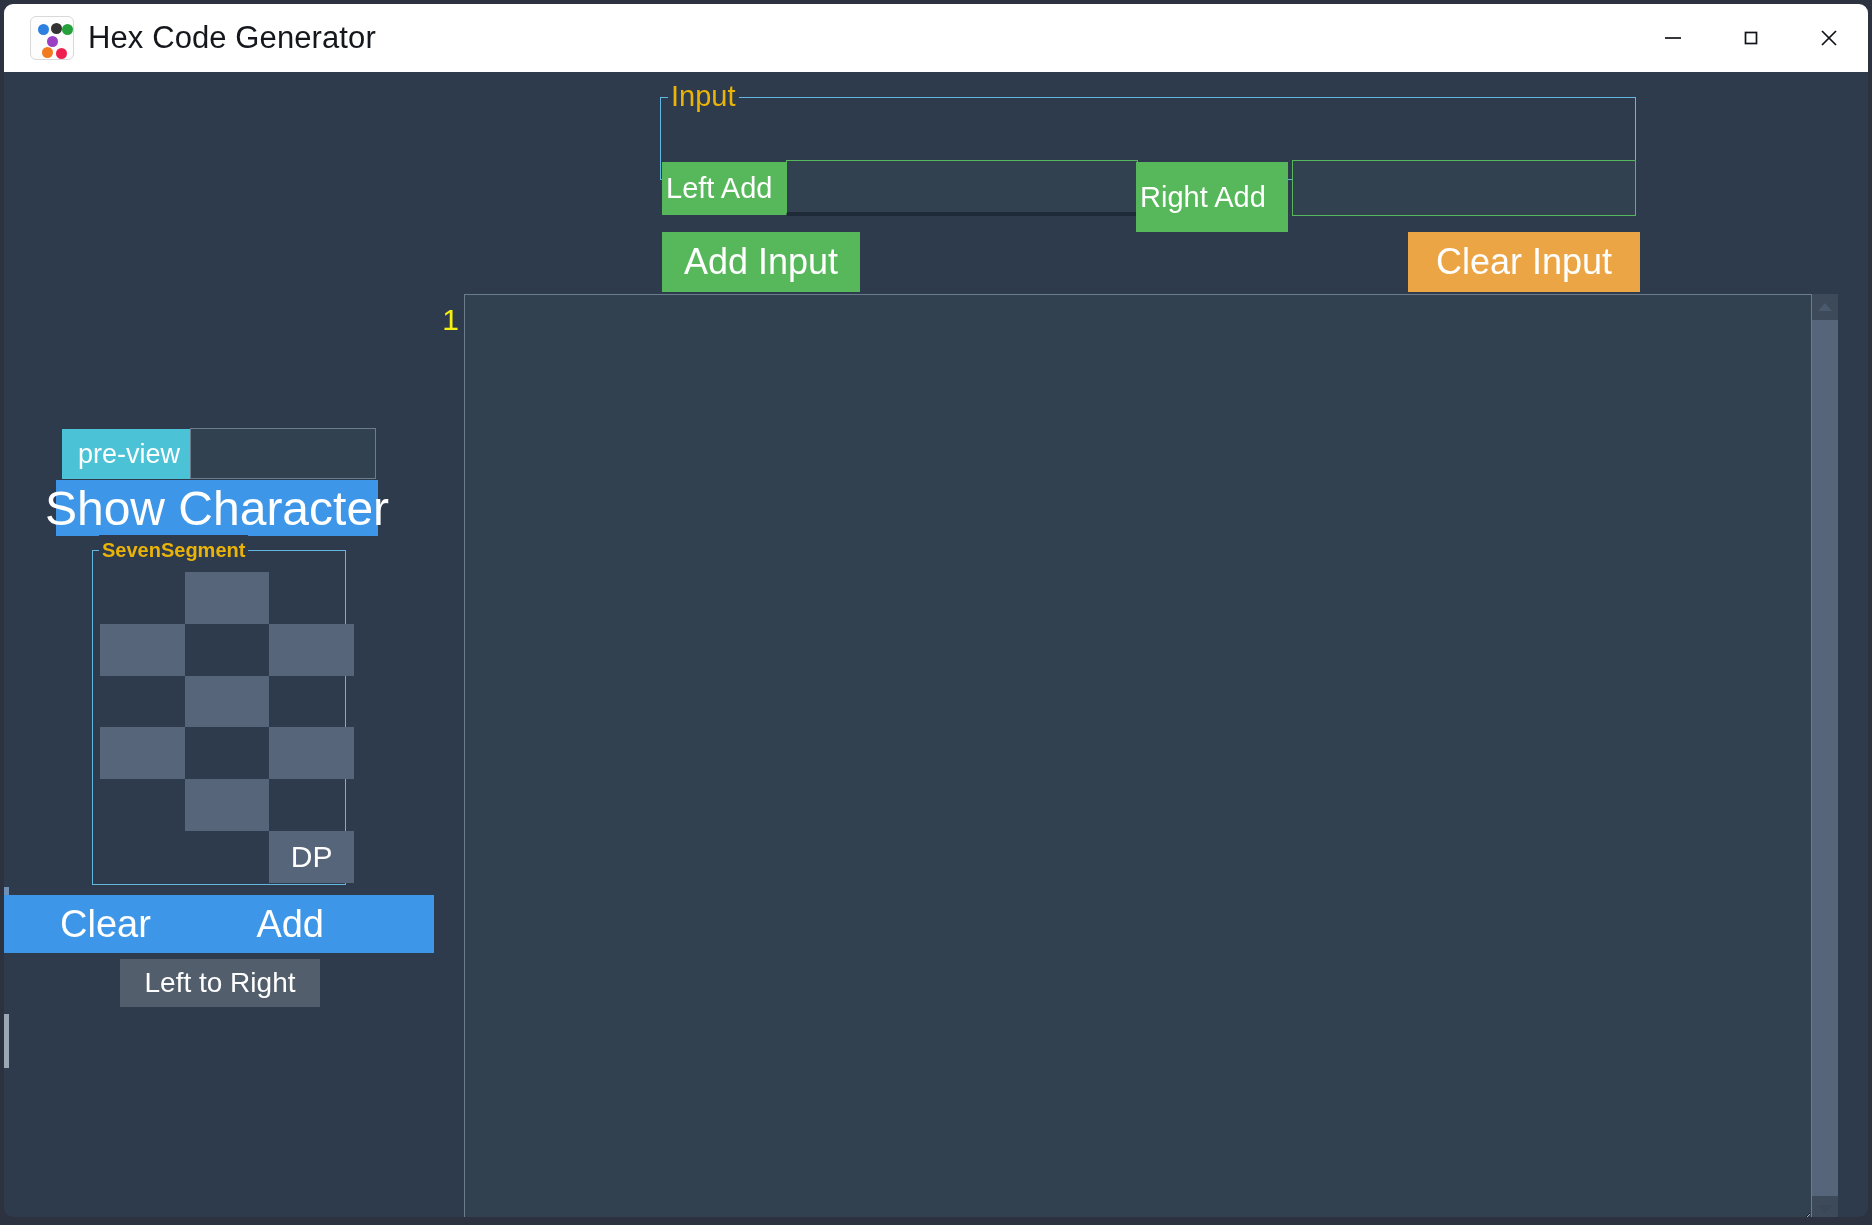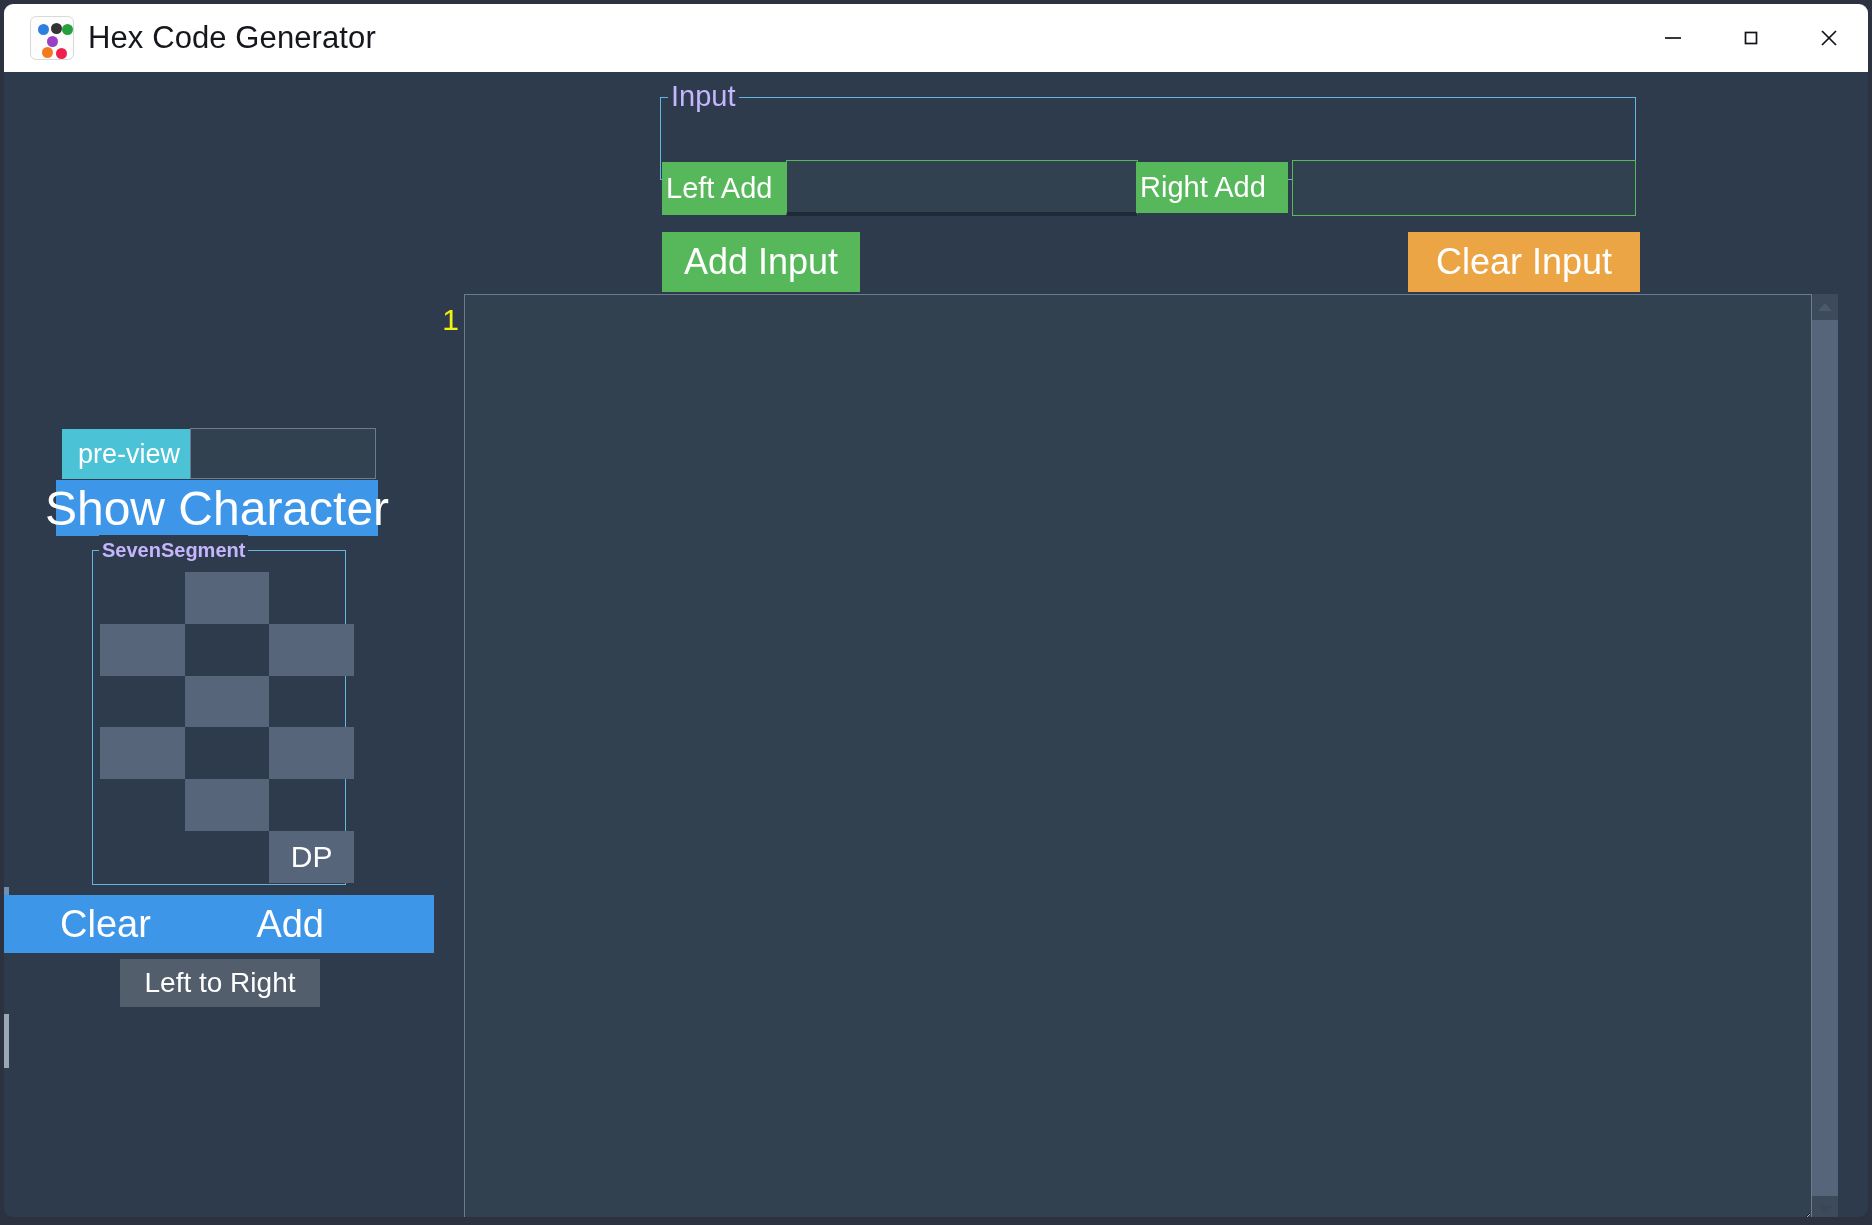--- a/index.html
+++ b/index.html
@@ -87,21 +87,21 @@
     position: absolute;
     border: 1px solid #62b6e0;
   }
   .group > .legend {
     position: absolute;
     top: -17px; left: 7px;
     background: #2d3b4d;
     padding: 0 3px;
     font-size: 29px;
     line-height: 30px;
-    color: #c4b5fd;
+    color: #eab308;
     white-space: nowrap;
   }
 
   #input-group {
     left: 656px; top: 25px;
     width: 976px; height: 83px;
   }
 
   .lbl-green {
     position: absolute;
@@ -116,21 +116,21 @@
   }
   .field {
     position: absolute;
     background: #32414f;
     border: 1px solid #57b85b;
   }
   .field.underlined { border-bottom: 4px solid #1f2a38; }
 
   #left-add-label  { left: 658px; top: 90px;  width: 144px; height: 53px; }
   #left-add-input  { left: 782px; top: 88px;  width: 352px; height: 56px; }
-  #right-add-label { left: 1132px; top: 90px; width: 152px; height: 51px; }
+  #right-add-label { left: 1132px; top: 90px; width: 152px; height: 70px; }
   #right-add-input { left: 1288px; top: 88px; width: 344px; height: 56px; }
 
   .btn {
     position: absolute;
     border: none;
     color: #ffffff;
     font-size: 36px;
     font-family: "Liberation Sans", sans-serif;
     display: flex;
     align-items: center;

